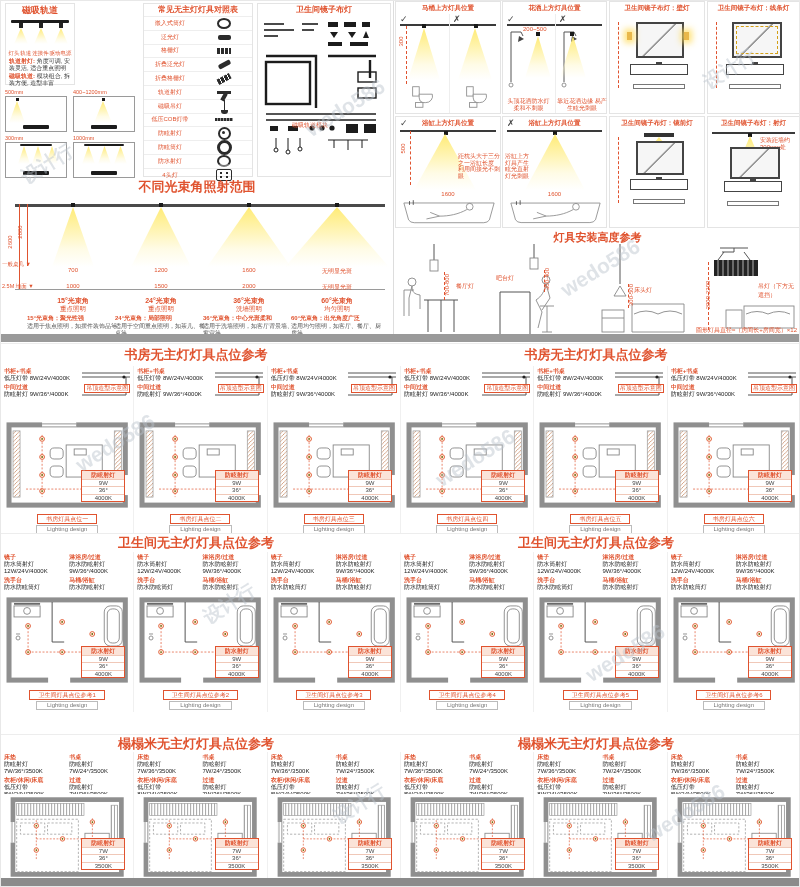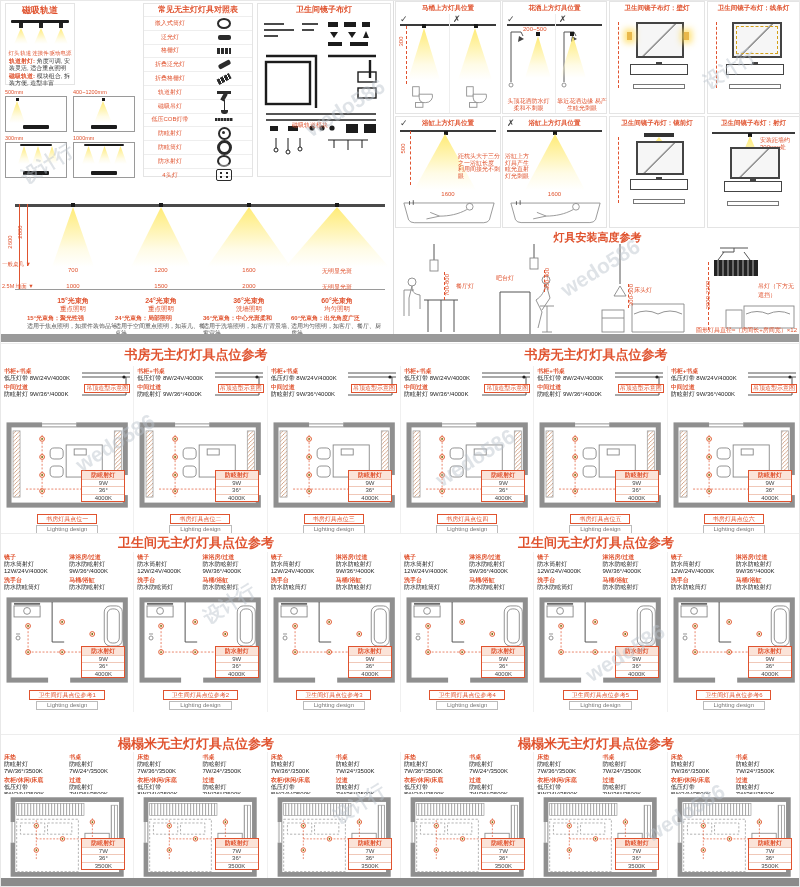--- a/index.html
+++ b/index.html
@@ -335,20 +335,21 @@
         <div class="fbar" style="left:10px;right:10px;top:1px;height:2px"></div>
         <div class="kone" style="left:8px;top:3px;width:13px;height:18px"></div>
         <div class="kone" style="left:24px;top:3px;width:13px;height:18px"></div>
         <div class="kone" style="left:40px;top:3px;width:13px;height:18px"></div>
         <div class="rfx"></div>
       </div>
     </div>
   </div>
 
   <div class="abs" id="beam">
+    <div class="h2">不同光束角照射范围</div>
     <div class="bceil"></div>
     <div class="bfloor"></div>
     <div class="bax"></div>
     <div class="bax2"></div>
     <div class="baxlab rd" style="left:2px;top:60px">2600</div>
     <div class="baxlab rd" style="left:12px;top:50px">2000</div>
     <div class="baxlab" style="left:1px;top:82px;font-size:5.5px">一般桌几 ▼</div>
     <div class="baxlab" style="left:1px;top:104px;font-size:5.5px">2.5M 地面 ▼</div>
     <div class="bitems">
 

